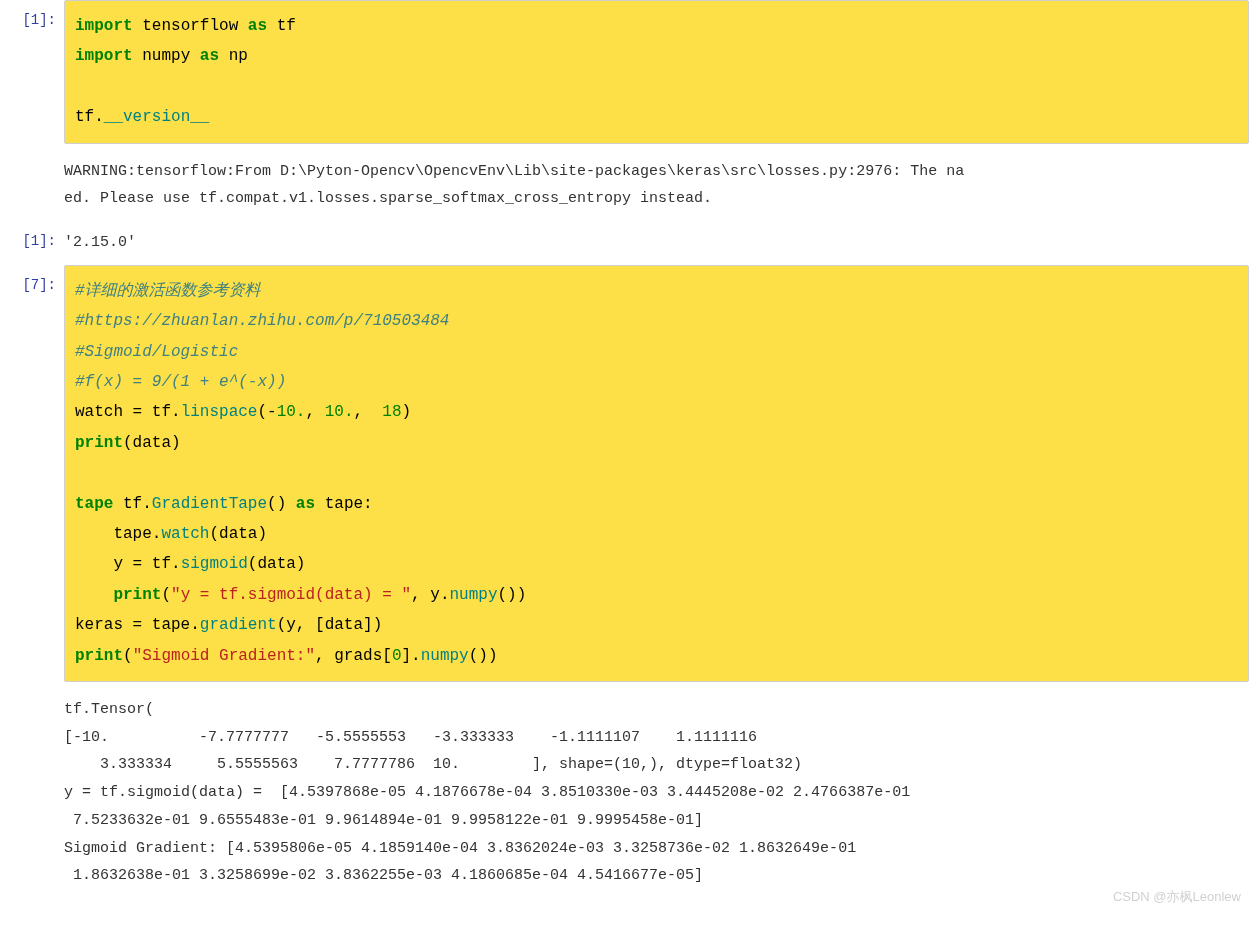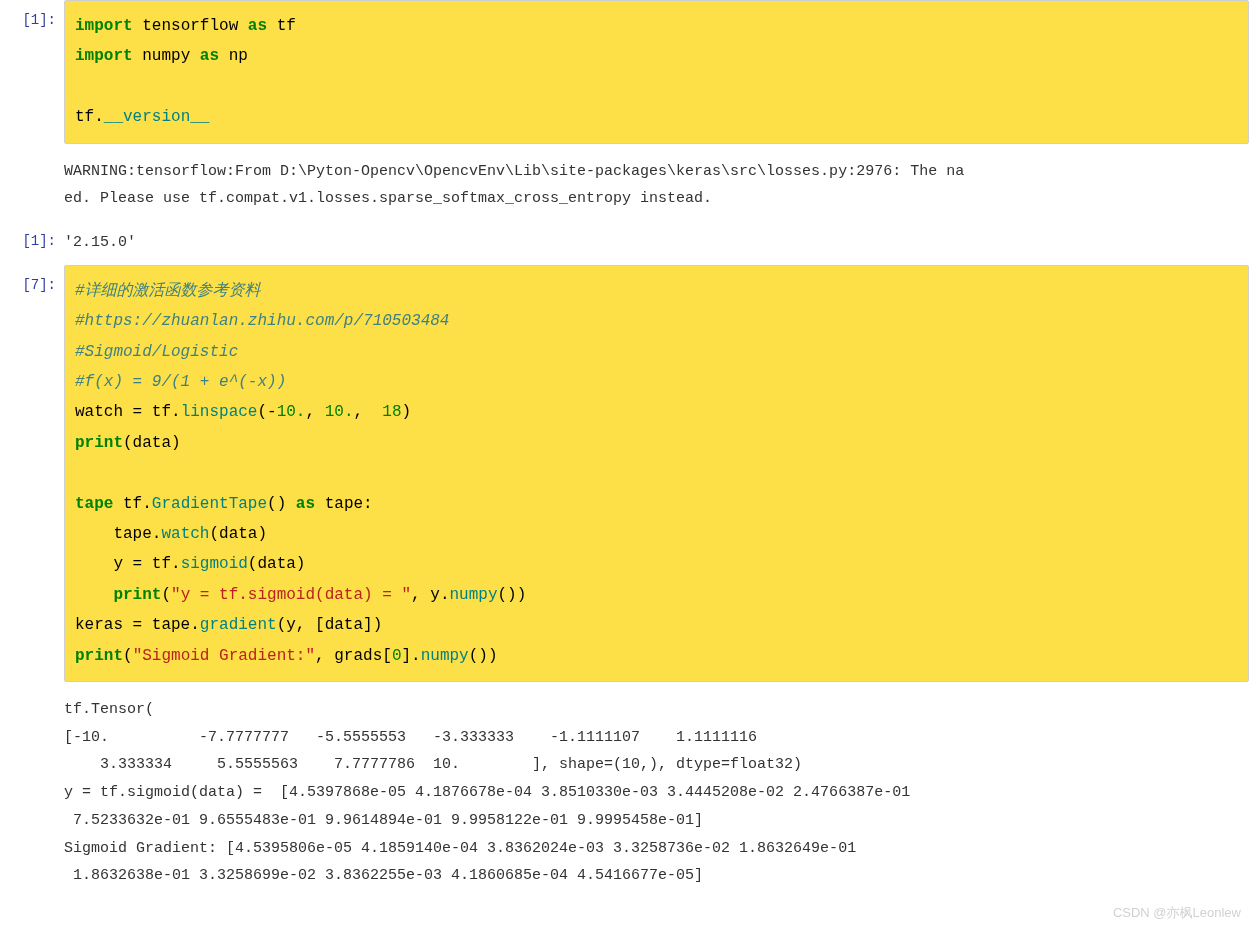--- a/index.html
+++ b/index.html
@@ -60,21 +60,21 @@
     color: #333;
   }
   .kw-green { color: #008000; font-weight: bold; }
   .nm-teal  { color: #008080; }
   .str-red  { color: #ba2121; }
   .comment  { color: #408080; font-style: italic; }
   .num-green{ color: #008000; }
   .watermark {
     position: fixed;
     right: 8px;
-    bottom: 4px;
+    bottom: 20px;
     font-family: Arial, sans-serif;
     font-size: 13px;
     color: rgba(120,120,120,0.35);
   }
 </style>
 </head>
 <body>
 
 <div class="cell">
   <div class="prompt">[1]:</div>

